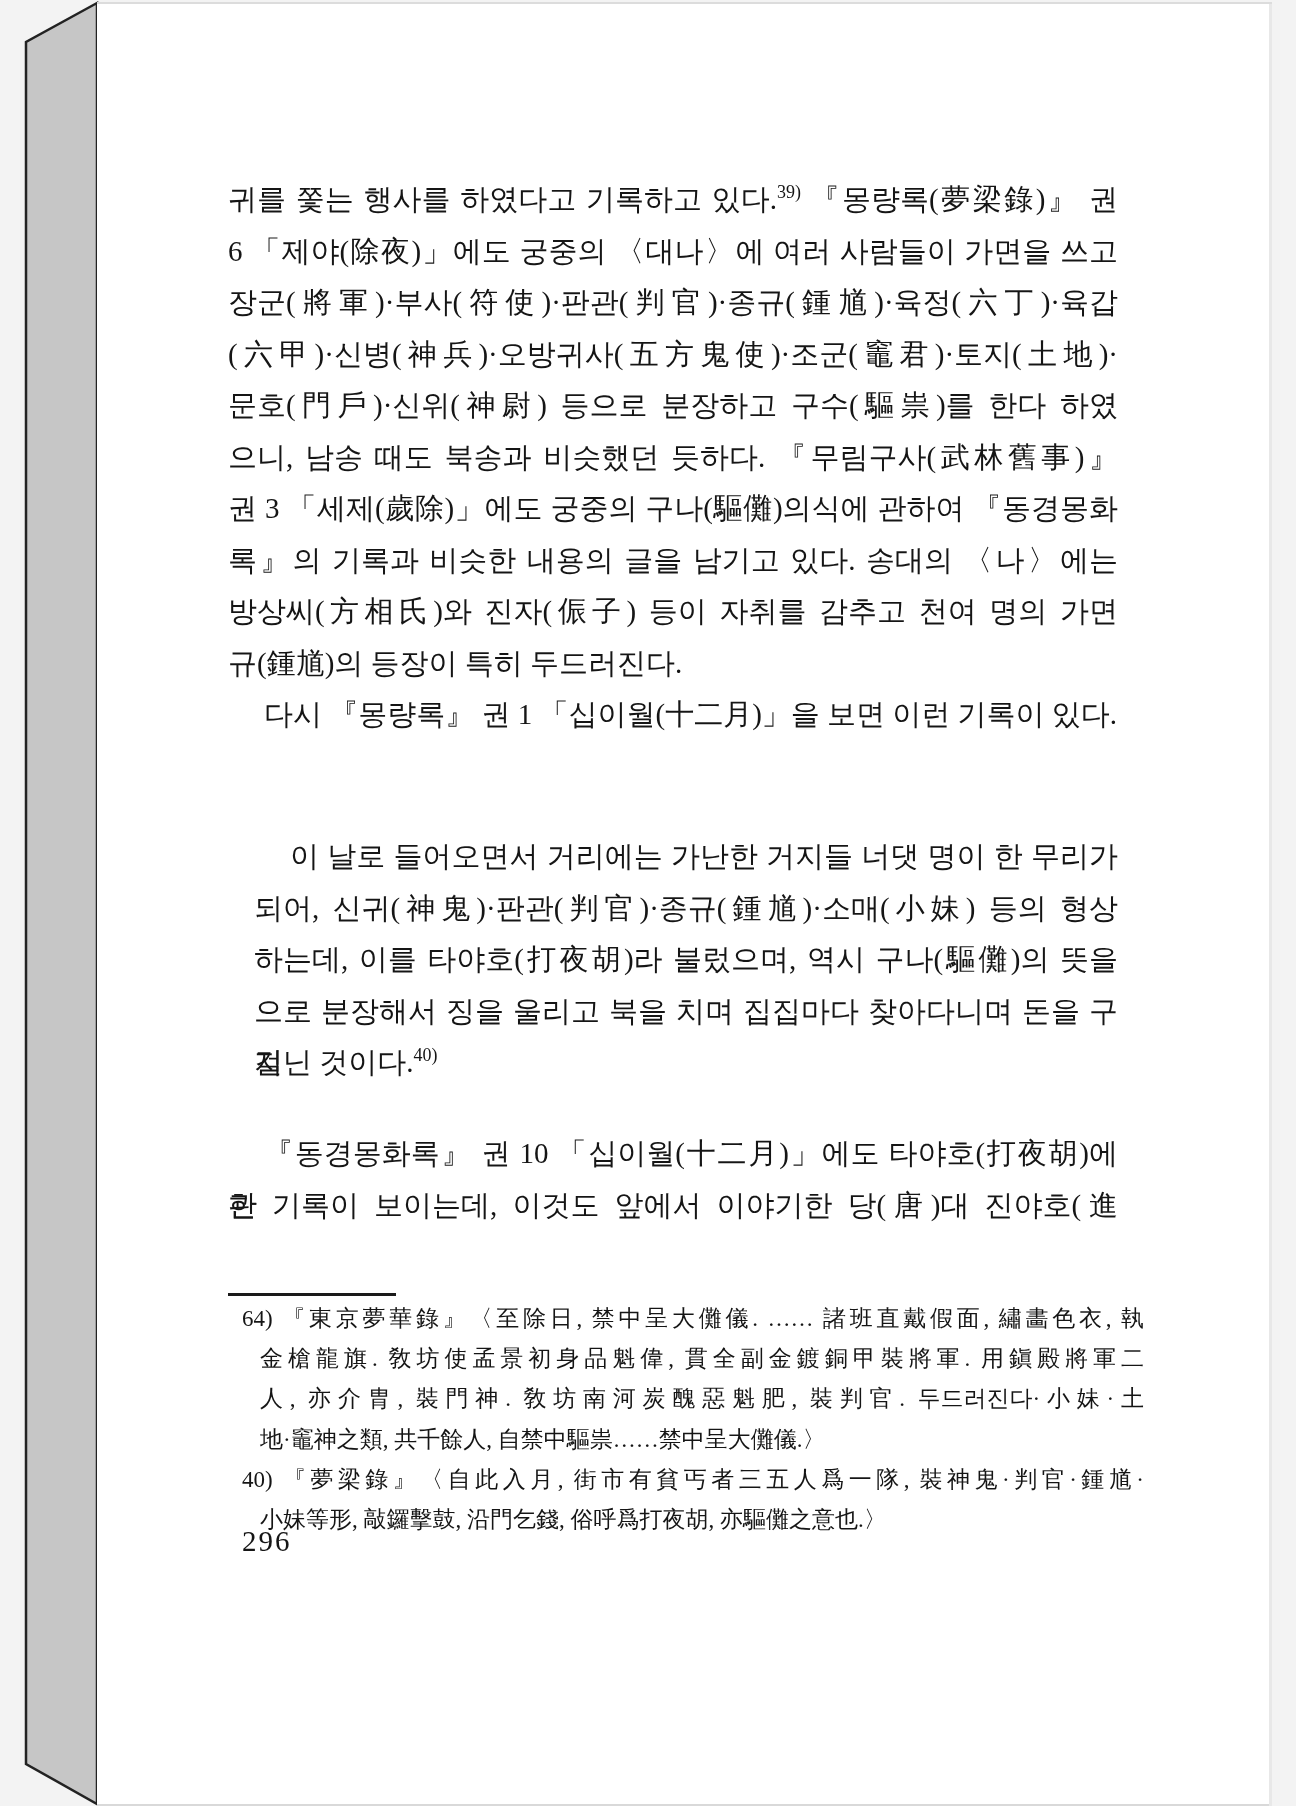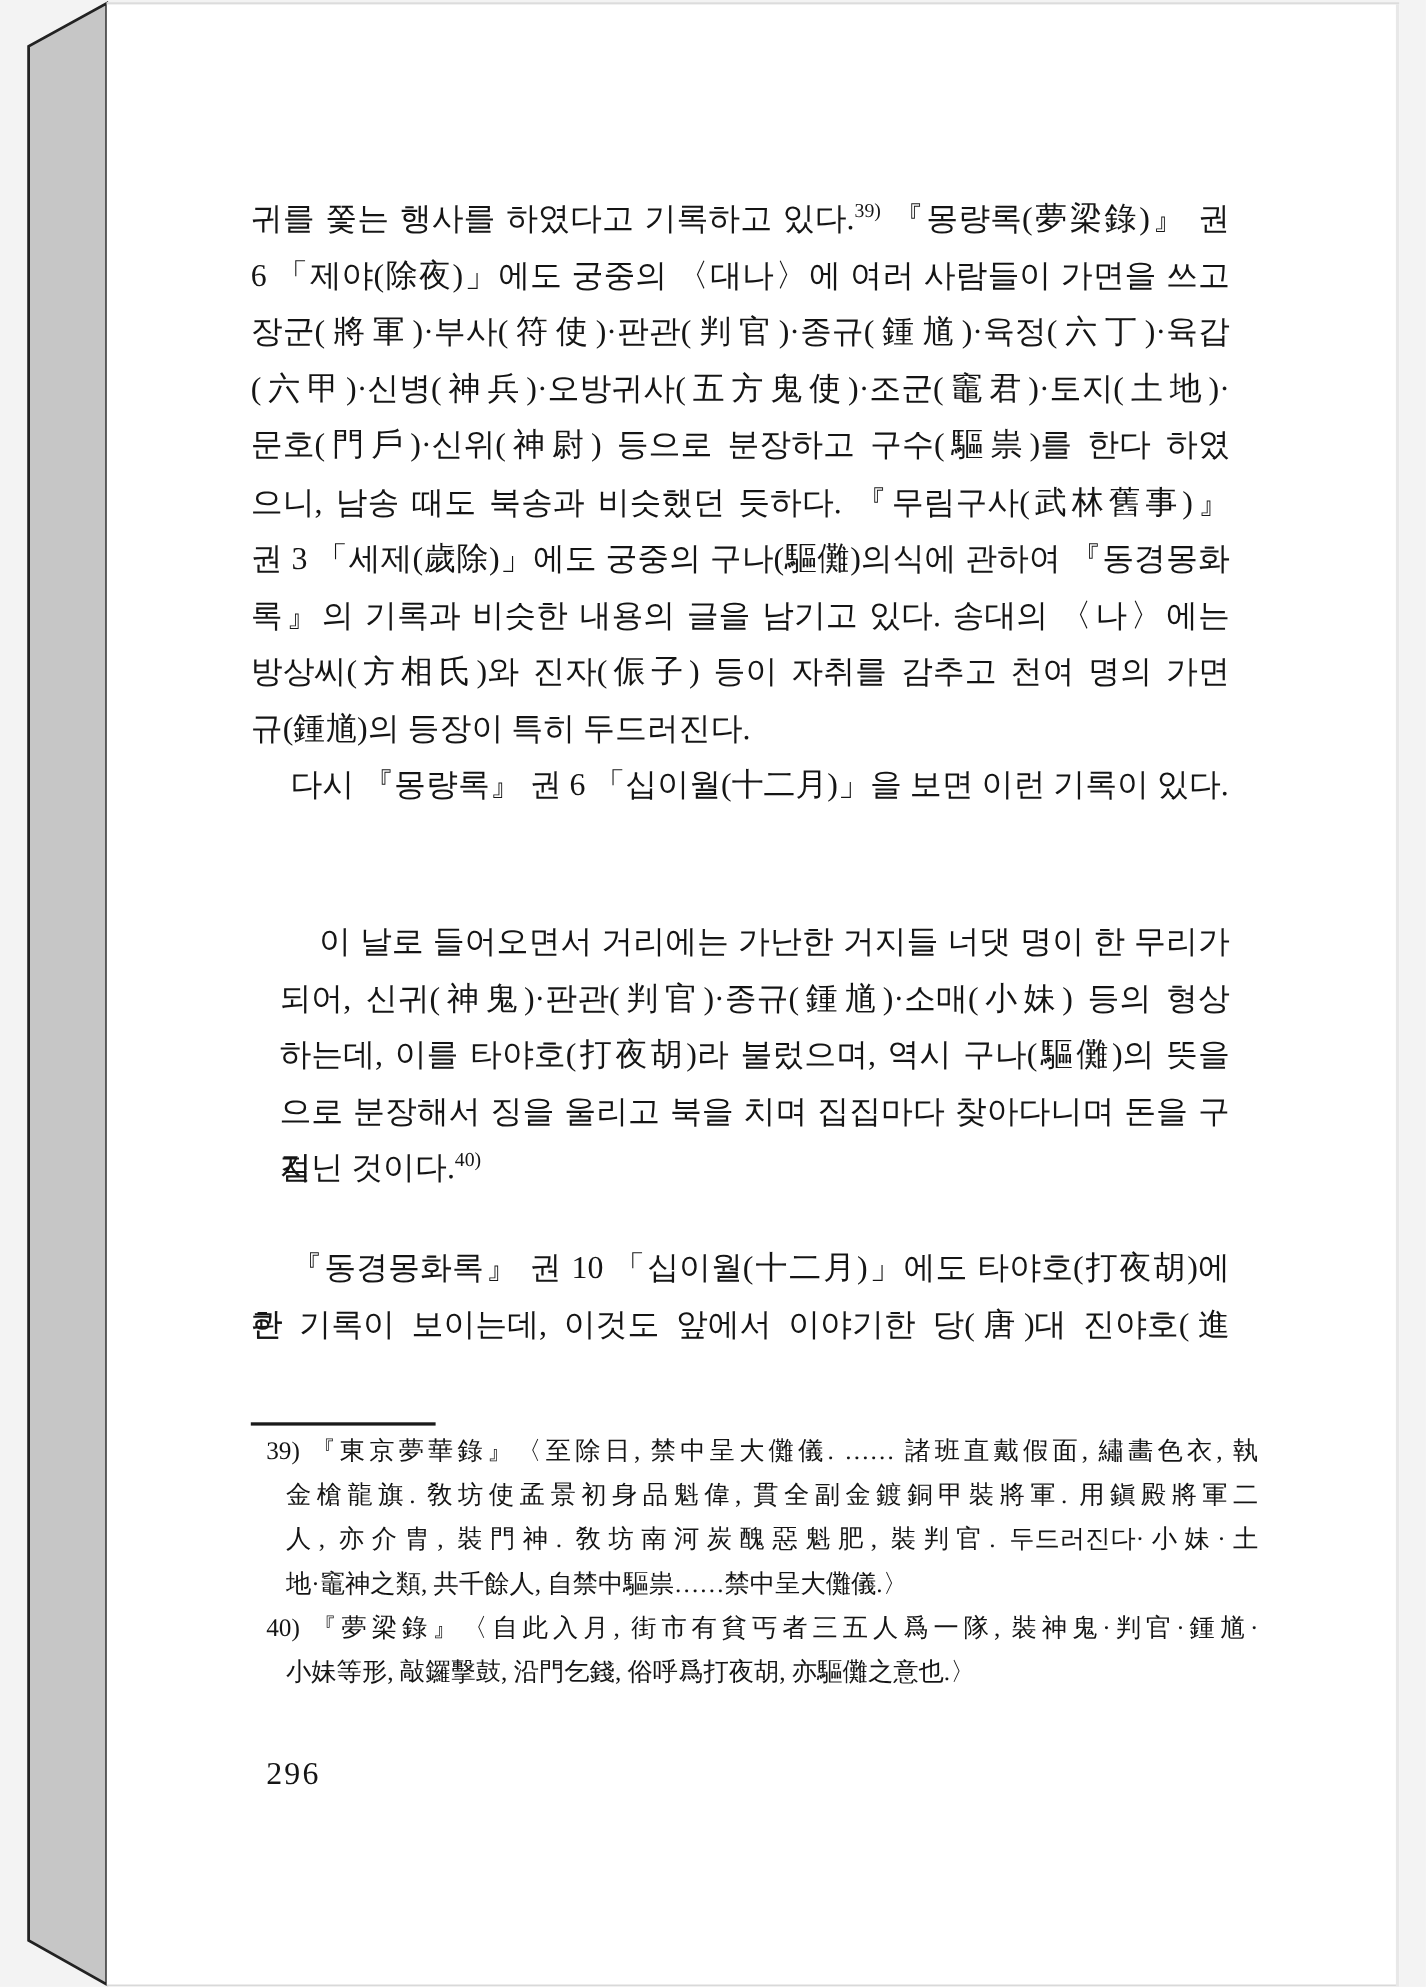--- a/index.html
+++ b/index.html
@@ -30,21 +30,21 @@
   .j{text-align:justify;text-align-last:justify;}
   .ind{text-indent:36px;}
   .cont{padding-left:18px;}
   sup{font-size:0.62em;vertical-align:super;line-height:0;}
   .rule{
     position:absolute;left:131px;top:1289px;width:168px;height:0;
     border-top:3px solid #1a1a1a;
   }
   .footnotes-block{position:absolute;left:145px;top:1295px;width:902px;}
   .page-number{
-    position:absolute;left:145px;top:1592px;font-size:29px;line-height:34px;
+    position:absolute;left:145px;top:1520px;font-size:29px;line-height:34px;
     letter-spacing:2px;
   }
 </style>
 </head>
 <body>
 
 <div class="stage">
 
   <svg class="spine-svg" width="132" height="1806" viewBox="0 0 132 1806">
     <polygon points="97,3 97,1804 26,1764 26,42" fill="#c6c6c6" stroke="#222222" stroke-width="2.5"></polygon>
@@ -56,40 +56,40 @@
         <div class="line j">귀를 쫓는 행사를 하였다고 기록하고 있다.<sup>39)</sup> 『몽량록(夢梁錄)』 권</div>
         <div class="line j">6 「제야(除夜)」에도 궁중의 〈대나〉에 여러 사람들이 가면을 쓰고</div>
         <div class="line j">장군(將軍)·부사(符使)·판관(判官)·종규(鍾馗)·육정(六丁)·육갑</div>
         <div class="line j">(六甲)·신병(神兵)·오방귀사(五方鬼使)·조군(竈君)·토지(土地)·</div>
         <div class="line j">문호(門戶)·신위(神尉) 등으로 분장하고 구수(驅祟)를 한다 하였</div>
         <div class="line j">으니, 남송 때도 북송과 비슷했던 듯하다. 『무림구사(武林舊事)』</div>
         <div class="line j">권 3 「세제(歲除)」에도 궁중의 구나(驅儺)의식에 관하여 『동경몽화</div>
         <div class="line j">록』의 기록과 비슷한 내용의 글을 남기고 있다. 송대의 〈나〉에는</div>
         <div class="line j">방상씨(方相氏)와 진자(侲子) 등이 자취를 감추고 천여 명의 가면</div>
         <div class="line">규(鍾馗)의 등장이 특히 두드러진다.</div>
-        <div class="line ind">다시 『몽량록』 권 6 「십이월(十二月)」을 보면 이런 기록이 있다.</div>
+        <div class="line ind">다시 『몽량록』 권 1 「십이월(十二月)」을 보면 이런 기록이 있다.</div>
       </div>
 
     <div class="quote-block">
         <div class="line j ind">이 날로 들어오면서 거리에는 가난한 거지들 너댓 명이 한 무리가</div>
         <div class="line j">되어, 신귀(神鬼)·판관(判官)·종규(鍾馗)·소매(小妹) 등의 형상</div>
         <div class="line j">하는데, 이를 타야호(打夜胡)라 불렀으며, 역시 구나(驅儺)의 뜻을</div>
         <div class="line j">으로 분장해서 징을 울리고 북을 치며 집집마다 찾아다니며 돈을 구걸</div>
         <div class="line">지닌 것이다.<sup>40)</sup></div>
       </div>
 
     <div class="para3-block">
         <div class="line j ind">『동경몽화록』 권 10 「십이월(十二月)」에도 타야호(打夜胡)에 관</div>
         <div class="line j">한 기록이 보이는데, 이것도 앞에서 이야기한 당(唐)대 진야호(進</div>
       </div>
 
     <div class="rule"></div>
 
     <div class="footnotes-block">
-        <div class="fline j">39) 『東京夢華錄』〈至除日, 禁中呈大儺儀. …… 諸班直戴假面, 繡畵色衣, 執</div>
+        <div class="fline j">64) 『東京夢華錄』〈至除日, 禁中呈大儺儀. …… 諸班直戴假面, 繡畵色衣, 執</div>
         <div class="fline j cont">金槍龍旗. 敎坊使孟景初身品魁偉, 貫全副金鍍銅甲裝將軍. 用鎭殿將軍二</div>
         <div class="fline j cont">人, 亦介胄, 裝門神. 敎坊南河炭醜惡魁肥, 裝判官. 두드러진다·小妹·土</div>
         <div class="fline cont">地·竈神之類, 共千餘人, 自禁中驅祟……禁中呈大儺儀.〉</div>
         <div class="fline j">40) 『夢梁錄』〈自此入月, 街市有貧丐者三五人爲一隊, 裝神鬼·判官·鍾馗·</div>
         <div class="fline cont">小妹等形, 敲鑼擊鼓, 沿門乞錢, 俗呼爲打夜胡, 亦驅儺之意也.〉</div>
       </div>
 
     <div class="page-number">296</div>
 
   </div>

